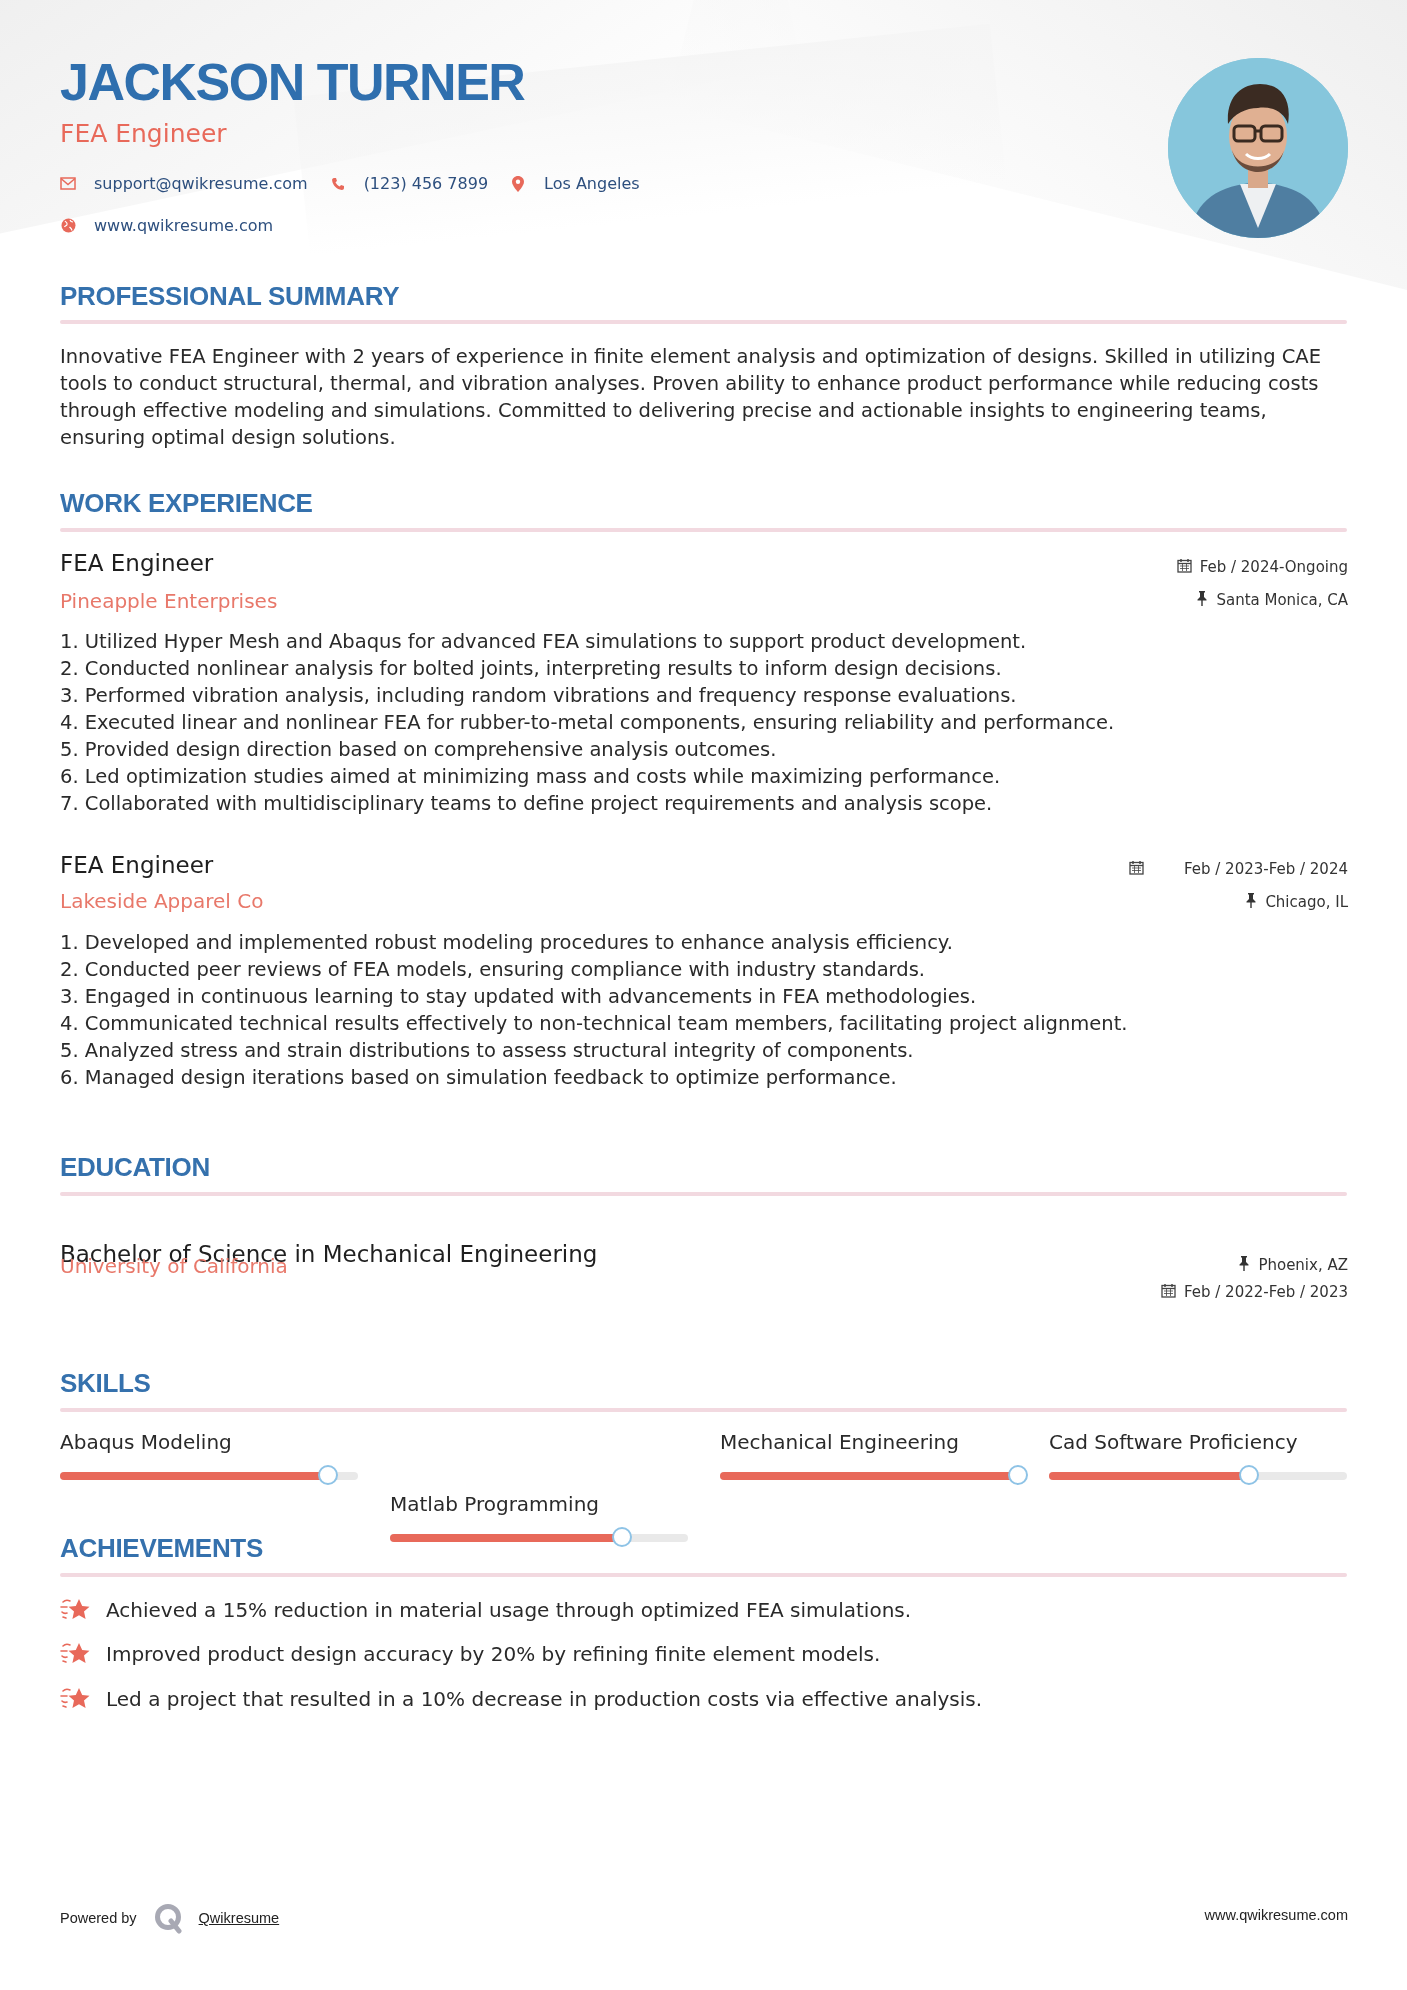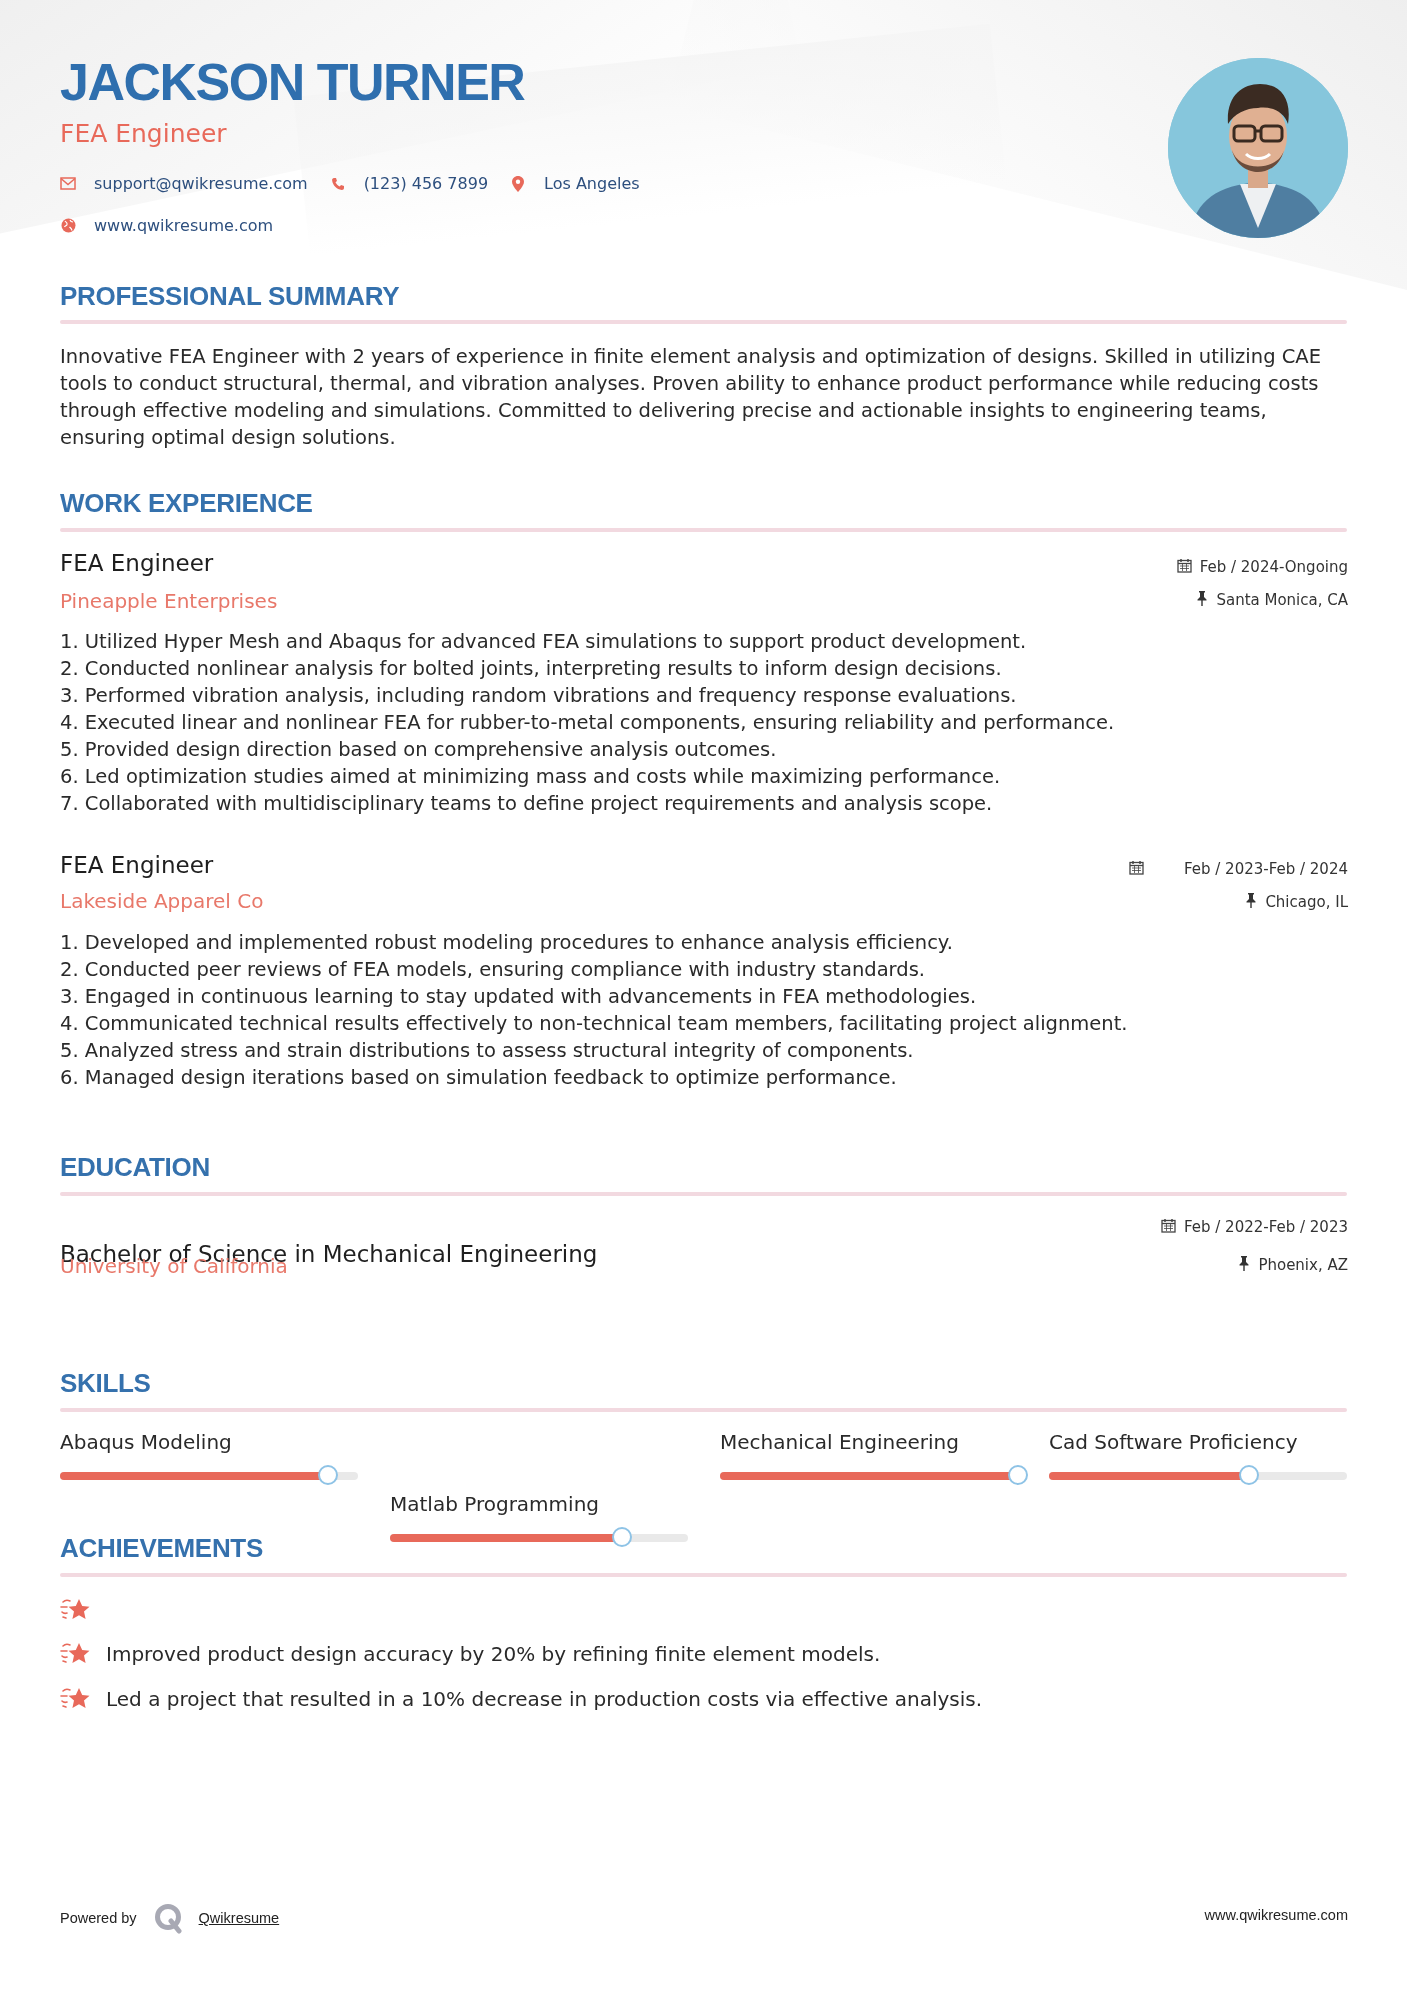--- a/index.html
+++ b/index.html
@@ -188,21 +188,21 @@
     <li>3. Engaged in continuous learning to stay updated with advancements in FEA methodologies.</li>
     <li>4. Communicated technical results effectively to non-technical team members, facilitating project alignment.</li>
     <li>5. Analyzed stress and strain distributions to assess structural integrity of components.</li>
     <li>6. Managed design iterations based on simulation feedback to optimize performance.</li>
   </ul>
 
   <div class="section-title" style="top:1152px;">EDUCATION</div>
   <div class="section-rule" style="top:1192px;"></div>
   <div class="job-title" style="top:1215px;margin-top:26px;">Bachelor of Science in Mechanical Engineering</div>
   <div class="company" style="top:1254px;">University of California</div>
-  <div class="meta" style="top:1218px;">
+  <div class="meta" style="top:1283px;">
     <span class="mi">
       <svg width="15" height="15" viewBox="0 0 15 15">
           <rect x="1" y="2.5" width="13" height="11.5" fill="none" stroke="#444" stroke-width="1.3"></rect>
           <line x1="1" y1="5.5" x2="14" y2="5.5" stroke="#444" stroke-width="1.3"></line>
           <line x1="4" y1="1" x2="4" y2="4" stroke="#444" stroke-width="1.5"></line>
           <line x1="11" y1="1" x2="11" y2="4" stroke="#444" stroke-width="1.5"></line>
           <path d="M3 8 H12 M3 10.5 H12 M5.5 6 V13 M9.5 6 V13" stroke="#444" stroke-width="0.8"></path>
         </svg>
     </span>
     <span>Feb / 2022-Feb / 2023</span>
@@ -251,20 +251,21 @@
   <div class="section-title" style="top:1533px;">ACHIEVEMENTS</div>
   <div class="section-rule" style="top:1573px;"></div>
 
   <div class="ach" style="top:1596px;">
     <span class="star">
       <svg width="32" height="28" viewBox="0 0 32 28">
           <path d="M3 6 Q6 3 10 5 M1 11 H7 M2 16 Q4 18 7 17 M3 21 L6 22" fill="none" stroke="#e8695a" stroke-width="1.6" stroke-linecap="round"></path>
           <path d="M19 3 L22.2 10 L29.5 10.7 L24 15.6 L25.6 23 L19 19.2 L12.4 23 L14 15.6 L8.5 10.7 L15.8 10 Z" fill="#e8695a"></path>
         </svg>
     </span>
+    <span>Achieved a 15% reduction in material usage through optimized FEA simulations.</span>
   </div>
   <div class="ach" style="top:1640px;">
     <span class="star">
       <svg width="32" height="28" viewBox="0 0 32 28">
           <path d="M3 6 Q6 3 10 5 M1 11 H7 M2 16 Q4 18 7 17 M3 21 L6 22" fill="none" stroke="#e8695a" stroke-width="1.6" stroke-linecap="round"></path>
           <path d="M19 3 L22.2 10 L29.5 10.7 L24 15.6 L25.6 23 L19 19.2 L12.4 23 L14 15.6 L8.5 10.7 L15.8 10 Z" fill="#e8695a"></path>
         </svg>
     </span>
     <span>Improved product design accuracy by 20% by refining finite element models.</span>
   </div>

